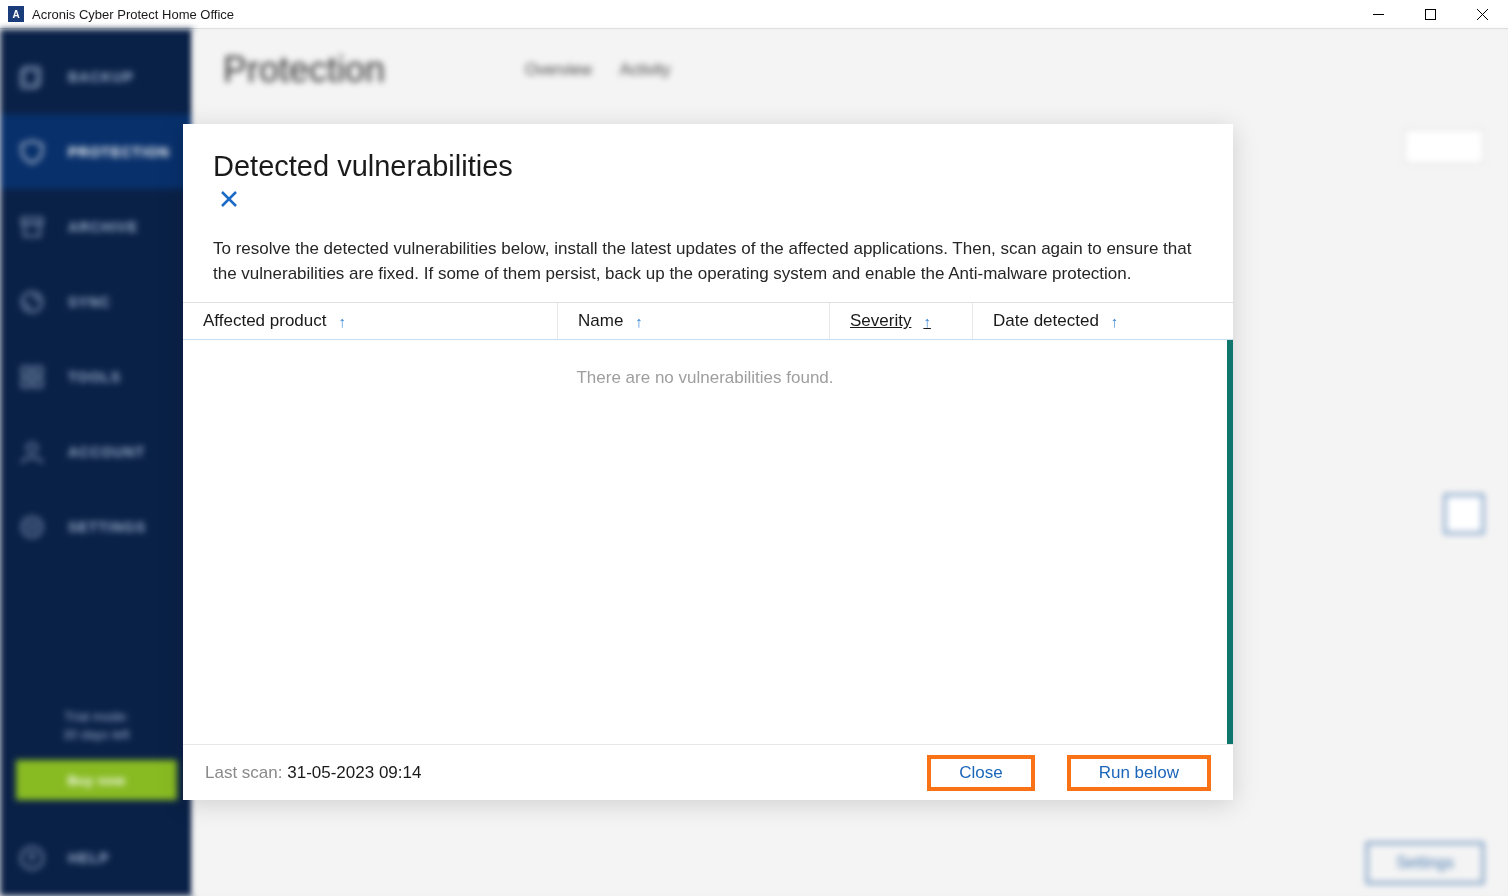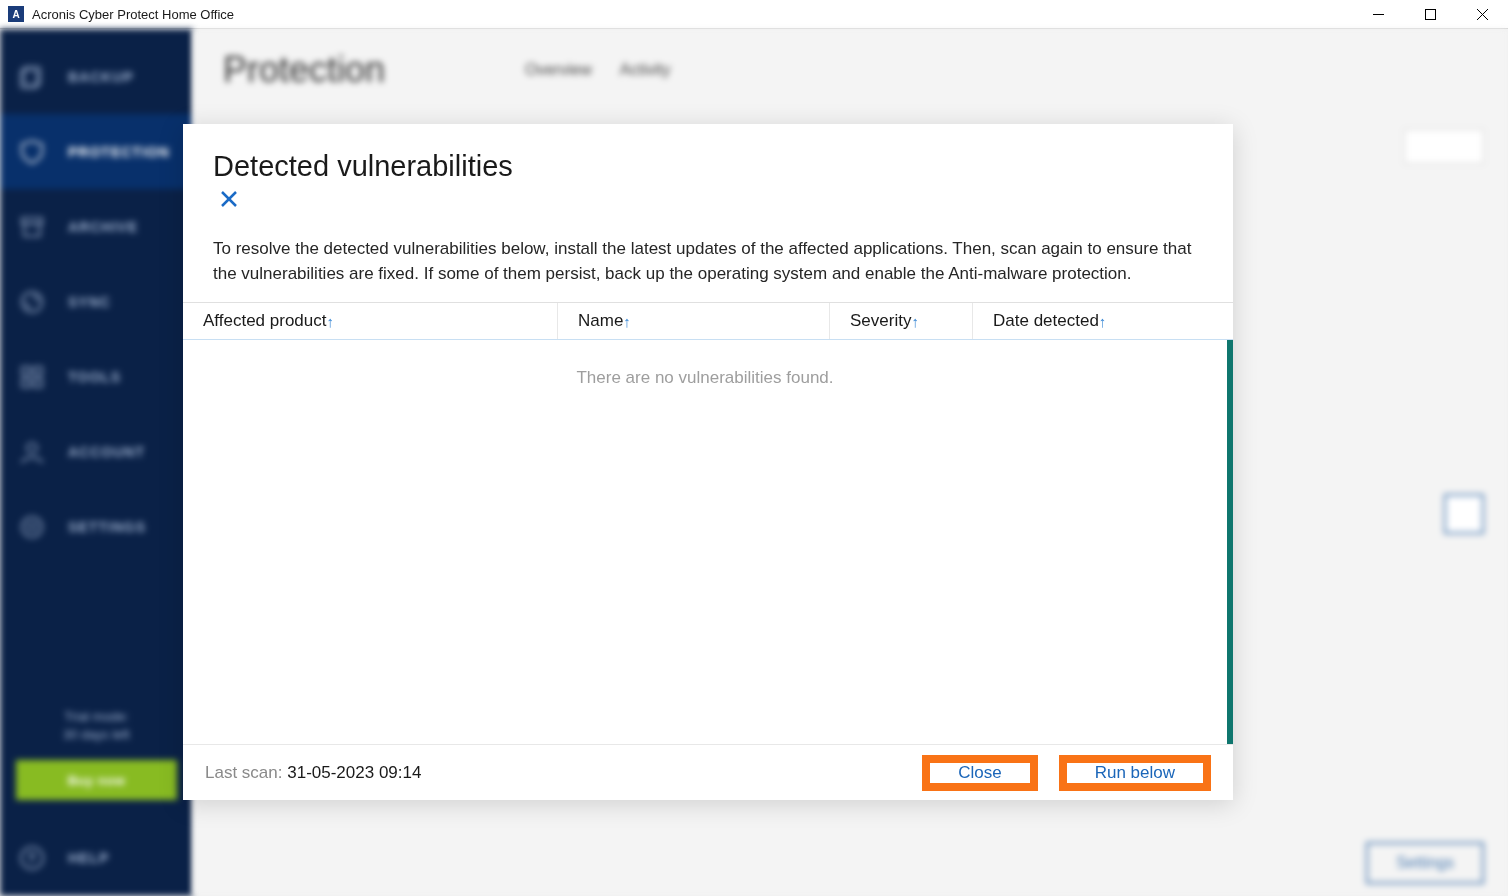--- a/index.html
+++ b/index.html
@@ -219,26 +219,26 @@
       height: 38px;
     }
     .th {
       display: flex;
       align-items: center;
       padding: 0 20px;
       font-size: 17px;
       color: #1a1a1a;
       border-right: 1px solid #e8e8e8;
       cursor: pointer;
-      gap: 0;
+      gap: 12px;
     }
     .th:last-child { border-right: none; }
     .th-product { width: 375px; }
     .th-name { width: 272px; }
-    .th-severity { width: 143px; }
+    .th-severity { width: 143px; text-decoration: underline; }
     .th-date { flex: 1; }
     .sort-arrow {
       color: #3d8ad6;
       font-size: 15px;
     }
 
     
     .table-body {
       flex: 1;
       border-right: 6px solid #0f766e;
@@ -262,28 +262,28 @@
     .last-scan {
       font-size: 17px;
       color: #8a8a8a;
       flex: 1;
       padding-left: 0;
     }
     .last-scan .value {
       color: #1a1a1a;
     }
     .modal-btn {
-      border: 8px solid #f97316;
+      border: 4px solid #f97316;
       color: #1b66b9;
       background: #fff;
       font-size: 17px;
       height: 36px;
       padding: 0 28px;
       cursor: pointer;
-      margin-left: 21px;
+      margin-left: 32px;
       display:flex;
       align-items:center;
     }
   </style>
 </head>
 <body>
 
 <div class="titlebar">
   <div class="title-icon">
     <span>A</span>

